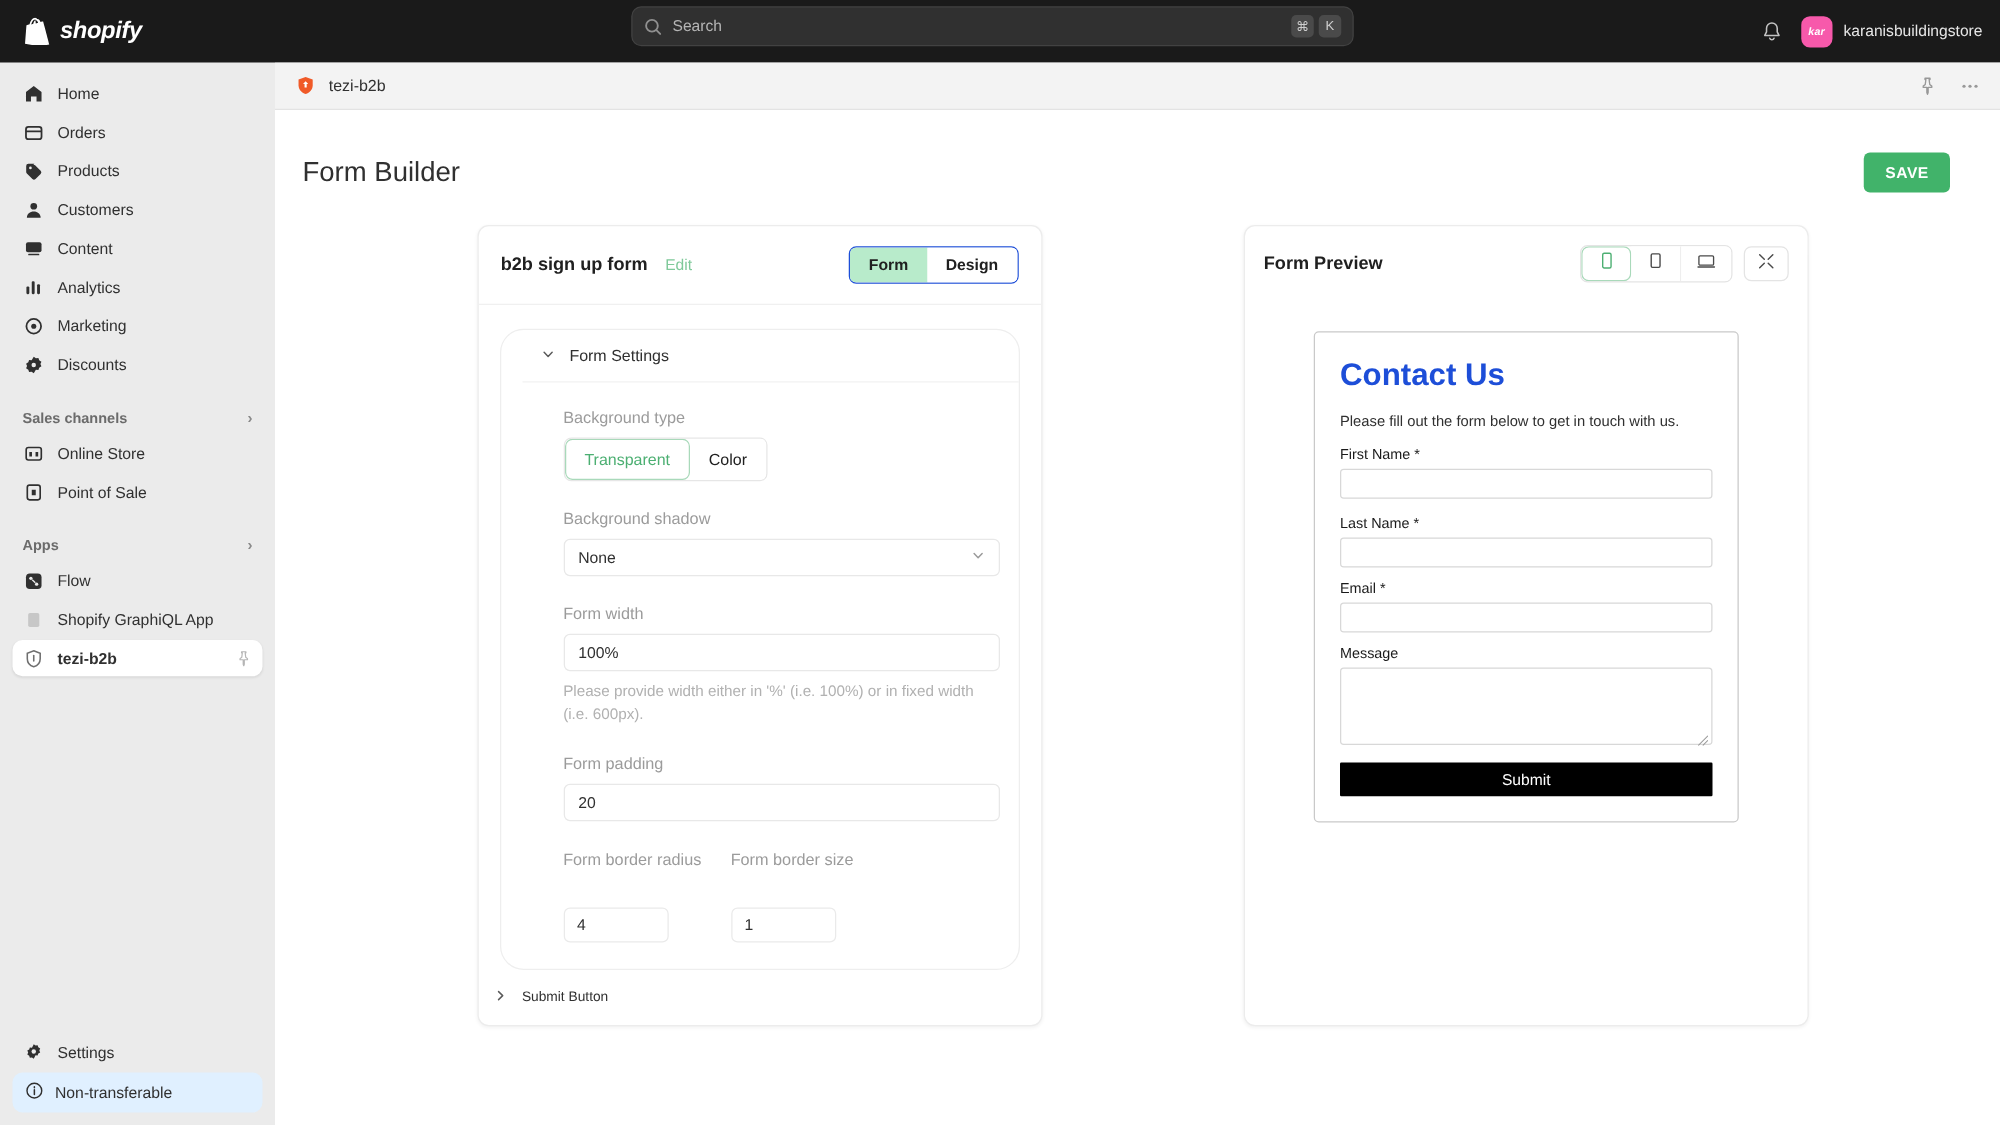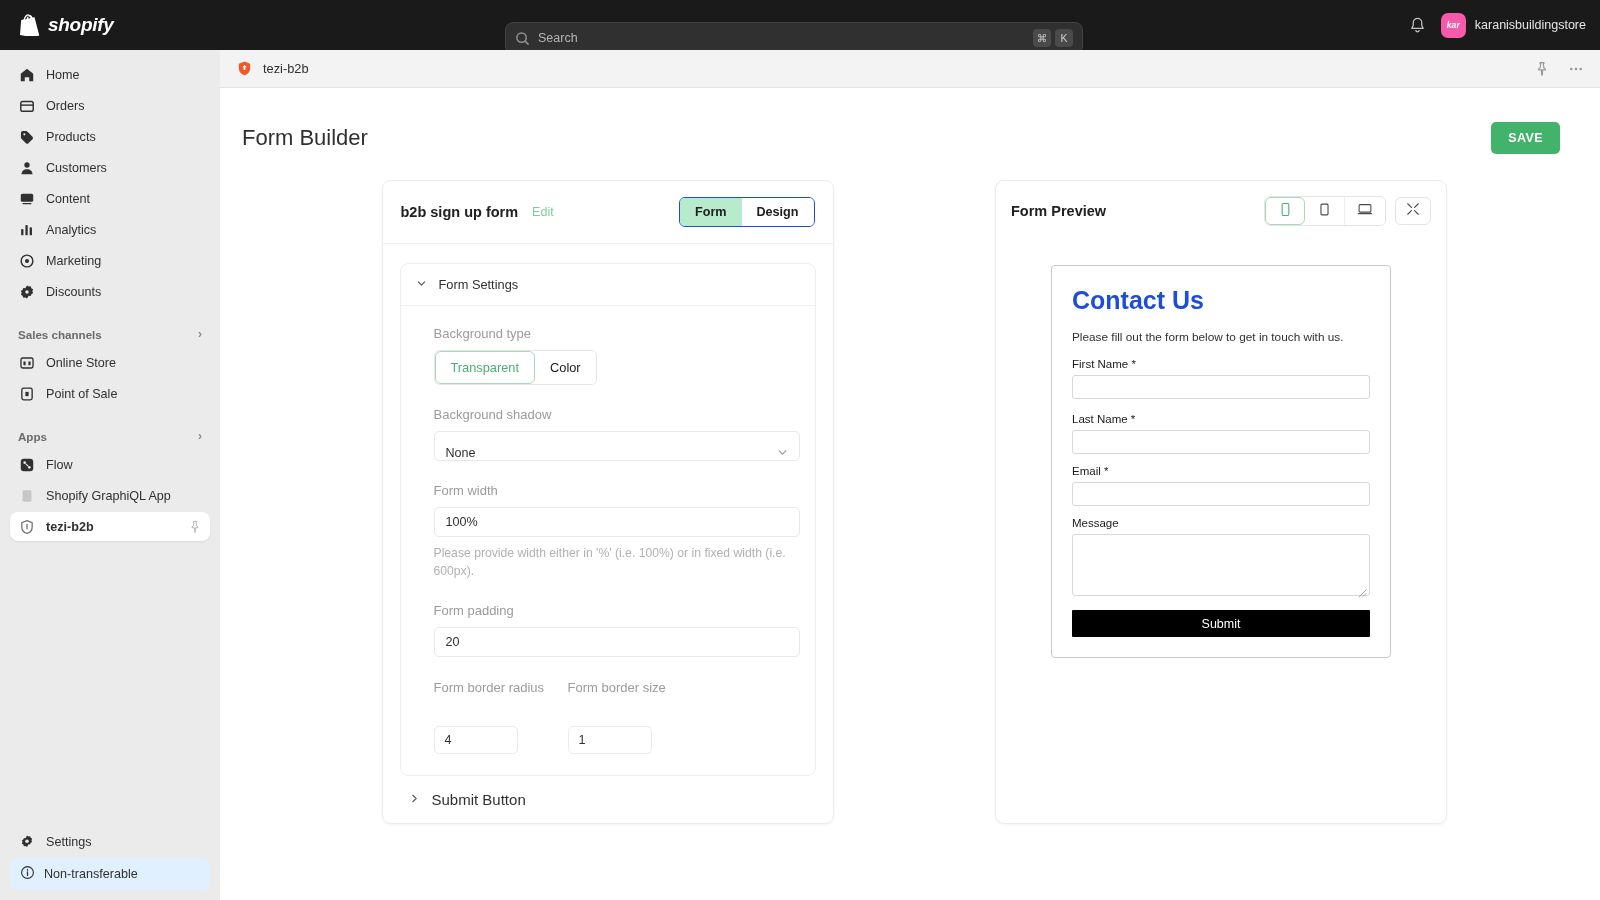--- a/index.html
+++ b/index.html
@@ -17,21 +17,21 @@
   }
   .brand { display: flex; align-items: center; gap: 7px; margin-left: 20px; }
   .brand-logo {
     width: 21px; height: 22px; position: relative;
   }
   .brand-word {
     color: #fff; font-size: 19px; font-weight: bold; font-style: italic;
     letter-spacing: -0.3px;
   }
   .search-wrap {
-    position: absolute; left: 505px; top: 22px; width: 578px; height: 32px;
+    position: absolute; left: 505px; top: 5px; width: 578px; height: 32px;
     background: #303030; border: 1px solid #424242; border-radius: 8px;
     display: flex; align-items: center; padding: 0 9px;
   }
   .search-icon { width: 15px; height: 15px; flex: 0 0 15px; opacity: .72; }
   .search-ph { color: #b5b5b5; font-size: 12.5px; margin-left: 8px; flex: 1; }
   .kbd {
     background: #4a4a4a; color: #cfcfcf; font-size: 10.5px;
     width: 18px; height: 18px; border-radius: 4px;
     display: flex; align-items: center; justify-content: center; margin-left: 4px;
   }
@@ -121,21 +121,21 @@
   .seg {
     margin-left: auto; display: flex; border: 1px solid #1d4ed8; border-radius: 6px; overflow: hidden;
   }
   .seg-btn {
     font-size: 12.6px; font-weight: bold; color: #202020;
     padding: 7px 15px; background: #fff; cursor: pointer; border: none;
   }
   .seg-btn.active { background: #b8ebcb; }
 
   .inner-panel {
-    margin: 19px 17px 0 17px; border: 1px solid #eee; border-radius: 8px; background: #fff;
+    margin: 19px 17px 0 17px; border: 1px solid #eee; border-radius: 19px; background: #fff; padding-left: 17px;
   }
   .panel-head {
     display: flex; align-items: center; gap: 13px;
     padding: 13px 15px; font-size: 12.8px; color: #303030;
     border-bottom: 1px solid #f2f2f2; cursor: pointer;
   }
   .chev { font-size: 11px; color: #5a5a5a; width: 10px; }
   .panel-body { padding: 20px 15px 21px 15px; margin-left: 18px; }
 
   .field { margin-bottom: 22px; }
@@ -146,37 +146,37 @@
     font-size: 12.8px; padding: 8px 15px; background: #fff; cursor: pointer;
     border: none; color: #202020;
   }
   .tg-btn.on { color: #4caf72; border: 1px solid #a9d9ba; border-radius: 6px; }
 
   .select, .text-input {
     width: 100%; height: 30px; border: 1px solid #e8e8e8; border-radius: 5px;
     background: #fff; font-size: 12.6px; color: #303030;
     padding: 0 11px; display: flex; align-items: center; cursor: text;
   }
-  .select { cursor: pointer; align-items: flex-end; }
+  .select { cursor: pointer; }
   .select .sc { margin-left: auto; font-size: 11px; color: #9a9a9a; }
   .help { font-size: 12.2px; color: #b1b1b1; margin-top: 7px; line-height: 1.5; }
 
   .triple { display: flex; gap: 0; }
   .tcol { width: 134px; }
   .tcol .fld-label { line-height: 1.45; min-height: 38px; }
   .swatch { width: 23px; height: 23px; background: #000; border-radius: 4px; }
   .small-input {
     width: 84px; height: 28px; border: 1px solid #eaeaea; border-radius: 5px;
     font-size: 12.6px; color: #303030; padding: 0 10px; display: flex; align-items: center;
     background: #fff;
   }
 
   .panel-foot {
     display: flex; align-items: center; gap: 13px;
-    padding: 15px 26px; font-size: 15px; color: #303030; cursor: pointer;
+    padding: 15px 12px; font-size: 11px; color: #303030; cursor: pointer;
   }
 
   
   .pv-head { display: flex; align-items: center; padding: 15px 15px; }
   .pv-title { font-size: 14.5px; font-weight: bold; color: #202020; }
   .dev-group { margin-left: auto; display: flex; border: 1px solid #e4e4e4; border-radius: 6px; overflow: hidden; }
   .dev-btn {
     width: 40px; height: 28px; display: flex; align-items: center; justify-content: center;
     background: #fff; cursor: pointer; border-right: 1px solid #eee;
   }

